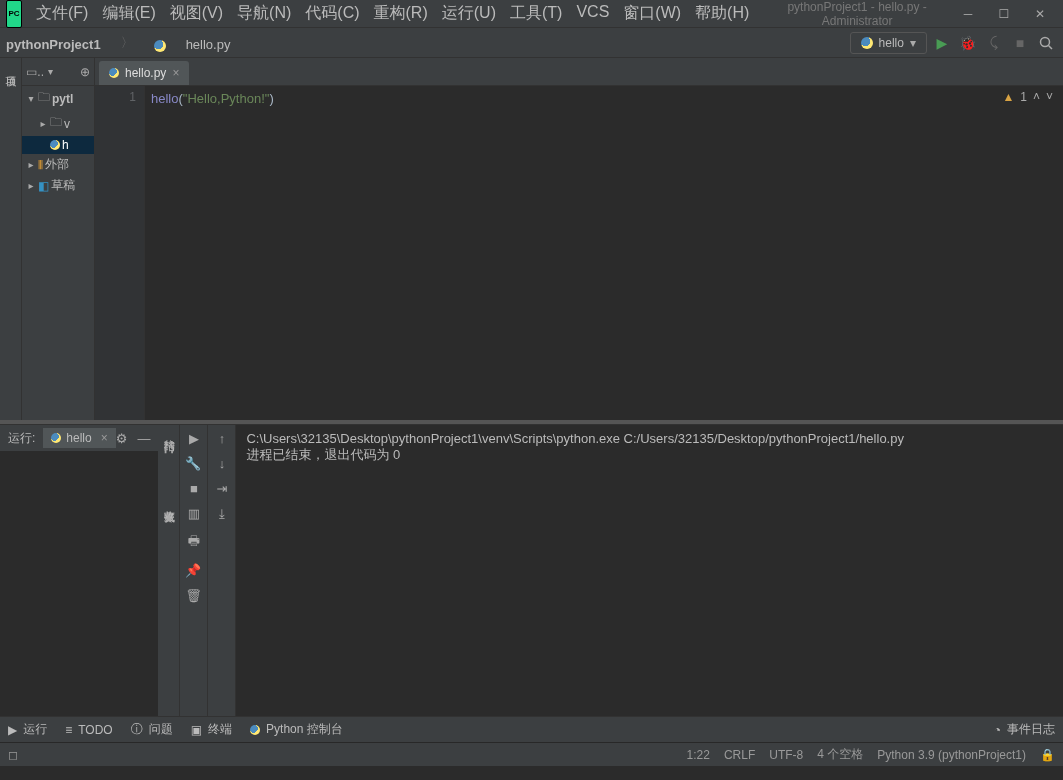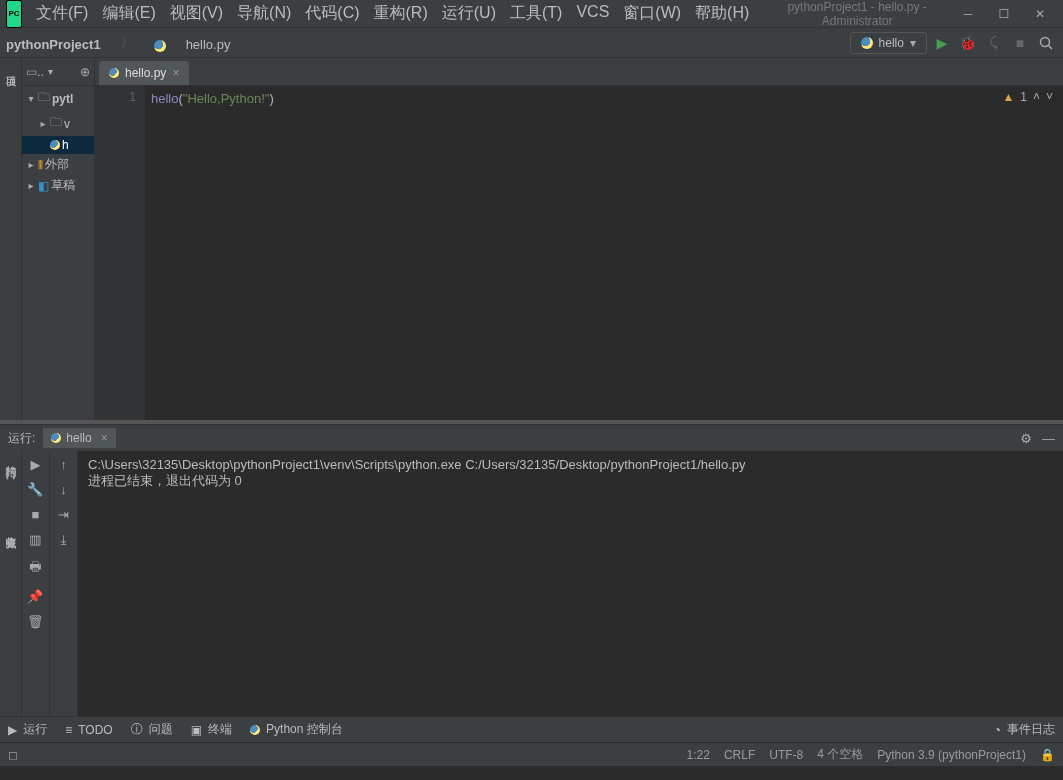--- a/index.html
+++ b/index.html
@@ -53,21 +53,21 @@
 .gutter { width:50px; background:#313335; border-right:1px solid #323232; font-family: "JetBrains Mono", Consolas, monospace; font-size:12px; color:#606366; text-align:right; padding:4px 8px 0 0; }
 .code { flex:1; font-family:"JetBrains Mono", Consolas, monospace; font-size:13px; padding:4px 6px; color:#a9b7c6; white-space:pre; }
 .code .kw { color:#8888c6; }
 .code .str { color:#6a8759; }
 .code .par { color:#a9b7c6; }
 .editor-overlay { position:absolute; top:4px; right:10px; display:flex; align-items:center; gap:6px; color:#aaa; font-size:12px; }
 .warn { color:#d9a343; }
 .resize-strip { height:4px; background:#555; }
 
 
-.console-wrap { height:292px; background:#2b2b2b; display:flex; flex-direction:column; border-top:1px solid #323232; }
+.console-wrap { height:292px; background:#2b2b2b; display:flex; flex-direction:row; border-top:1px solid #323232; }
 .console-tabs { height:26px; background:#3c3f41; display:flex; align-items:center; padding:0 8px; }
 .console-tabs .label { color:#bbb; margin-right:8px; }
 .console-tab { display:flex; align-items:center; gap:5px; padding:3px 8px; background:#515658; cursor:pointer; font-size:12px; }
 .console-tab .close { color:#999; margin-left:4px; }
 .console-tabs .right { margin-left:auto; display:flex; gap:10px; }
 .console-body { flex:1; display:flex; }
 .left-gutter2 { width:22px; background:#3c3f41; border-right:1px solid #323232; display:flex; flex-direction:column; align-items:center; padding-top:4px; gap:8px; }
 .console-toolbar { width:28px; background:#3c3f41; border-right:1px solid #323232; display:flex; flex-direction:column; align-items:center; padding-top:6px; gap:10px; }
 .tool-ico { color:#aaa; font-size:13px; cursor:pointer; }
 .console-toolbar2 { width:28px; background:#3c3f41; border-right:1px solid #323232; display:flex; flex-direction:column; align-items:center; padding-top:6px; gap:10px; }

